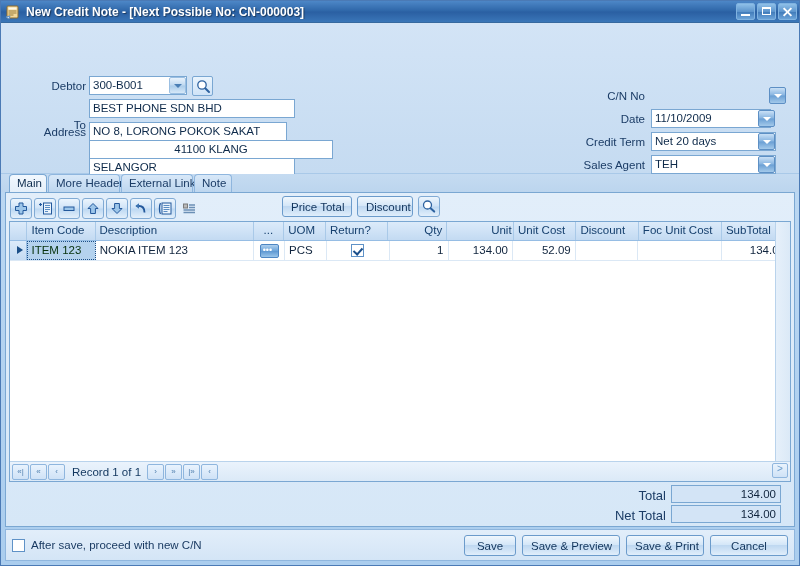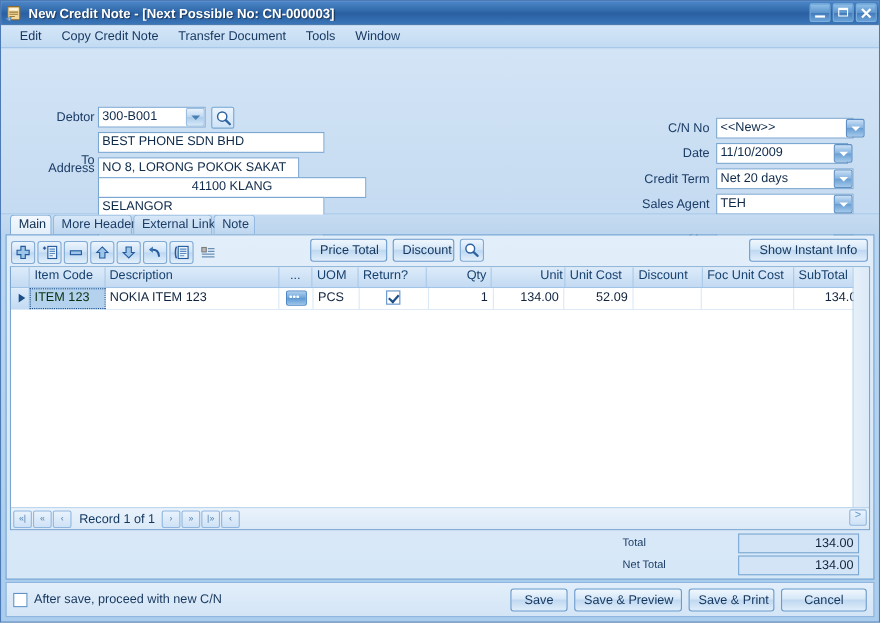--- a/index.html
+++ b/index.html
@@ -401,22 +401,22 @@
   }
 
   
   #totals {
     flex: none;
     height: 44px;
     position: relative;
   }
   .tot-label {
     position: absolute;
-    text-align: left;
-    font-size: 10px;
+    text-align: right;
+    font-size: 13px;
     color: #1b3c66;
   }
   .tot-box {
     position: absolute;
     box-sizing: border-box;
     height: 18px;
     border: 1px solid #7aa7d2;
     background: #d3e4f6;
     font-size: 11.5px;
     color: #10243d;
@@ -467,55 +467,47 @@
       </span>
     <span class="winbtn max">
         <i></i>
       </span>
     <span class="winbtn close">
         <i class="a"></i>
         <i class="b"></i>
       </span>
   </div>
 
-  <div id="menubar">
-    <div class="menu-item">Edit</div>
-    <div class="menu-item">Copy Credit Note</div>
-    <div class="menu-item">Transfer Document</div>
-    <div class="menu-item">Tools</div>
-    <div class="menu-item">Window</div>
-  </div>
 
   <div id="header-panel">
 
     <div class="fld-label" style="left:10px; top:57px; width:75px;">Debtor</div>
     <div class="tbox" style="left:88px; top:53px; width:98px;">300-B001</div>
     <div class="combo-arrow inset" style="left:168px; top:54px;"></div>
     <div class="magnifier" style="left:191px; top:53px;">
       <svg width="15" height="15" viewBox="0 0 15 15">
         <circle cx="6" cy="6" r="4.2" fill="#ffffff" stroke="#2d62a0" stroke-width="1.3"></circle>
         <path d="M9.2 9.2 L13 13" stroke="#2d62a0" stroke-width="2" stroke-linecap="round"></path>
       </svg>
     </div>
 
     <div class="fld-label" style="left:10px; top:96px; width:75px;">To</div>
     <div class="tbox" style="left:88px; top:76px; width:206px;">BEST PHONE SDN BHD</div>
 
     <div class="fld-label" style="left:10px; top:103px; width:75px;">Address</div>
-    <div class="tbox" style="left:88px; top:99px; width:183px;">NO 8, LORONG POKOK SAKAT</div>
+    <div class="tbox" style="left:88px; top:99px; width:198px;">NO 8, LORONG POKOK SAKAT</div>
     <div class="tbox" style="left:88px; top:117px; width:244px;text-align:center;">41100 KLANG</div>
     <div class="tbox" style="left:88px; top:135px; width:206px;">SELANGOR</div>
     <div class="tbox" style="left:88px; top:153px; width:206px;"></div>
 
     <div class="fld-label" style="left:10px; top:180px; width:75px;">Branch</div>
     <div class="tbox" style="left:88px; top:176px; width:206px;"></div>
     <div class="combo-arrow" style="left:276px; top:177px;"></div>
 
     <div class="fld-label" style="left:530px; top:67px; width:114px;">C/N No</div>
-    <div class="tbox" style="left:650px; top:63px; width:125px;">&lt;&lt;New&gt;&gt;</div>
     <div class="combo-arrow" style="left:768px; top:64px;"></div>
 
     <div class="fld-label" style="left:530px; top:90px; width:114px;">Date</div>
     <div class="tbox" style="left:650px; top:86px; width:120px;">11/10/2009</div>
     <div class="combo-arrow" style="left:757px; top:87px;"></div>
 
     <div class="fld-label" style="left:530px; top:113px; width:114px;">Credit Term</div>
     <div class="tbox" style="left:650px; top:109px; width:125px;">Net 20 days</div>
     <div class="combo-arrow" style="left:757px; top:110px;"></div>
 
@@ -591,21 +583,20 @@
       <span style="flex:1"></span>
 
       <button class="btn" style="position:absolute; left:276px; top:3px; width:70px;">Price Total</button>
       <button class="btn" style="position:absolute; left:351px; top:3px; width:56px;">Discount</button>
       <span class="tbtn" style="position:absolute; left:412px; top:3px;">
         <svg width="16" height="15" viewBox="0 0 16 15">
           <circle cx="6.5" cy="6" r="4" fill="#ffffff" stroke="#2d62a0" stroke-width="1.3"></circle>
           <path d="M9.6 9.2 L13.2 12.6" stroke="#2d62a0" stroke-width="2" stroke-linecap="round"></path>
         </svg>
       </span>
-      <button class="btn" style="position:absolute; right:5px; top:3px; width:108px;">Show Instant Info</button>
     </div>
 
     <div id="grid-wrap">
       <div id="grid-head">
         <div class="hc" style="width:18px;"></div>
         <div class="hc" style="width:72px;">Item Code</div>
         <div class="hc" style="width:168px;">Description</div>
         <div class="hc" style="width:32px; text-align:center;">...</div>
         <div class="hc" style="width:44px;">UOM</div>
         <div class="hc" style="width:66px;">Return?</div>

